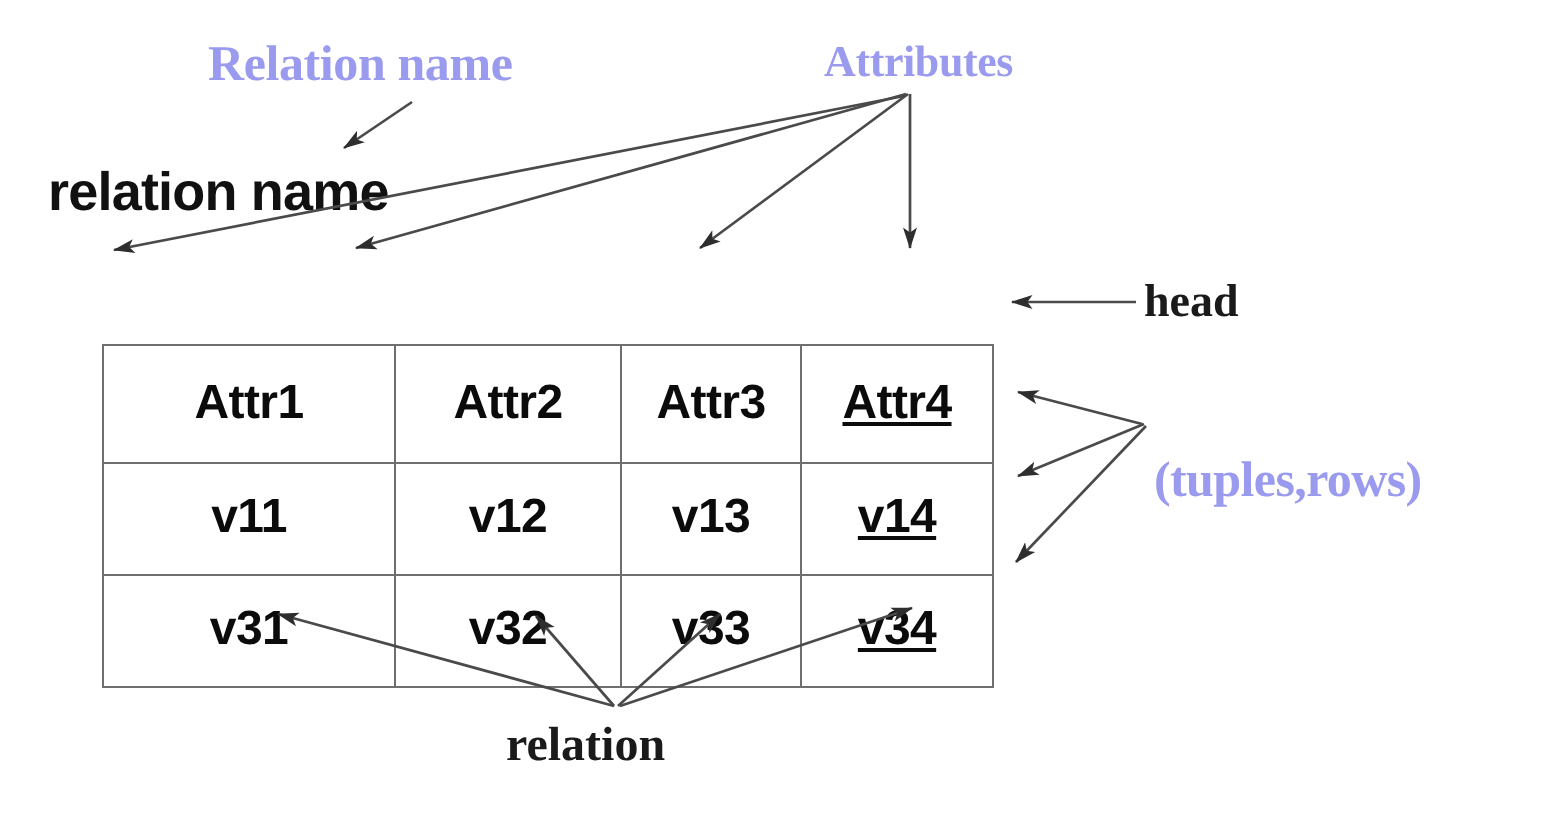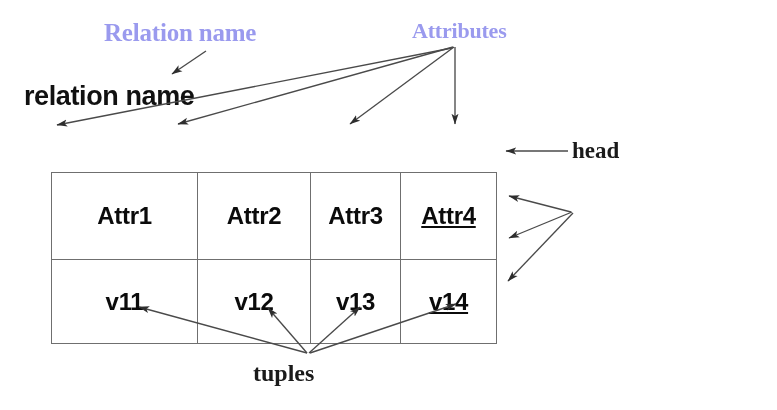--- a/index.html
+++ b/index.html
@@ -138,28 +138,35 @@
         <td class="col2">Attr2</td>
         <td class="col3">Attr3</td>
         <td class="col4">Attr4</td>
       </tr>
       <tr>
         <td class="col1">v11</td>
         <td class="col2">v12</td>
         <td class="col3">v13</td>
         <td class="col4">v14</td>
       </tr>
+      <tr>
+        <td class="col1">v31</td>
+        <td class="col2">v32</td>
+        <td class="col3">v33</td>
+        <td class="col4">v34</td>
+      </tr>
     </tbody>
   </table>
 
   <div class="lbl serif-black" id="label-head">head</div>
 
 
+  <div class="lbl serif-purple" id="label-tuples-rows">(tuples,rows)</div>
 
-  <div class="lbl serif-black" id="label-columns">tuples</div>
+  <div class="lbl serif-black" id="label-columns">relation</div>
 
   <svg id="arrows" viewBox="0 0 777 410">
     <defs>
       <marker id="ah" markerWidth="9" markerHeight="9" refX="7.6" refY="3.1" orient="auto" markerUnits="strokeWidth">
         <path d="M0,0.5 L8,3.1 L0,5.7 L1.9,3.1 Z" fill="#2e2e2e"></path>
       </marker>
     </defs>
 
     <g stroke="#4a4a4a" stroke-width="1.35" fill="none" marker-end="url(#ah)">
 

